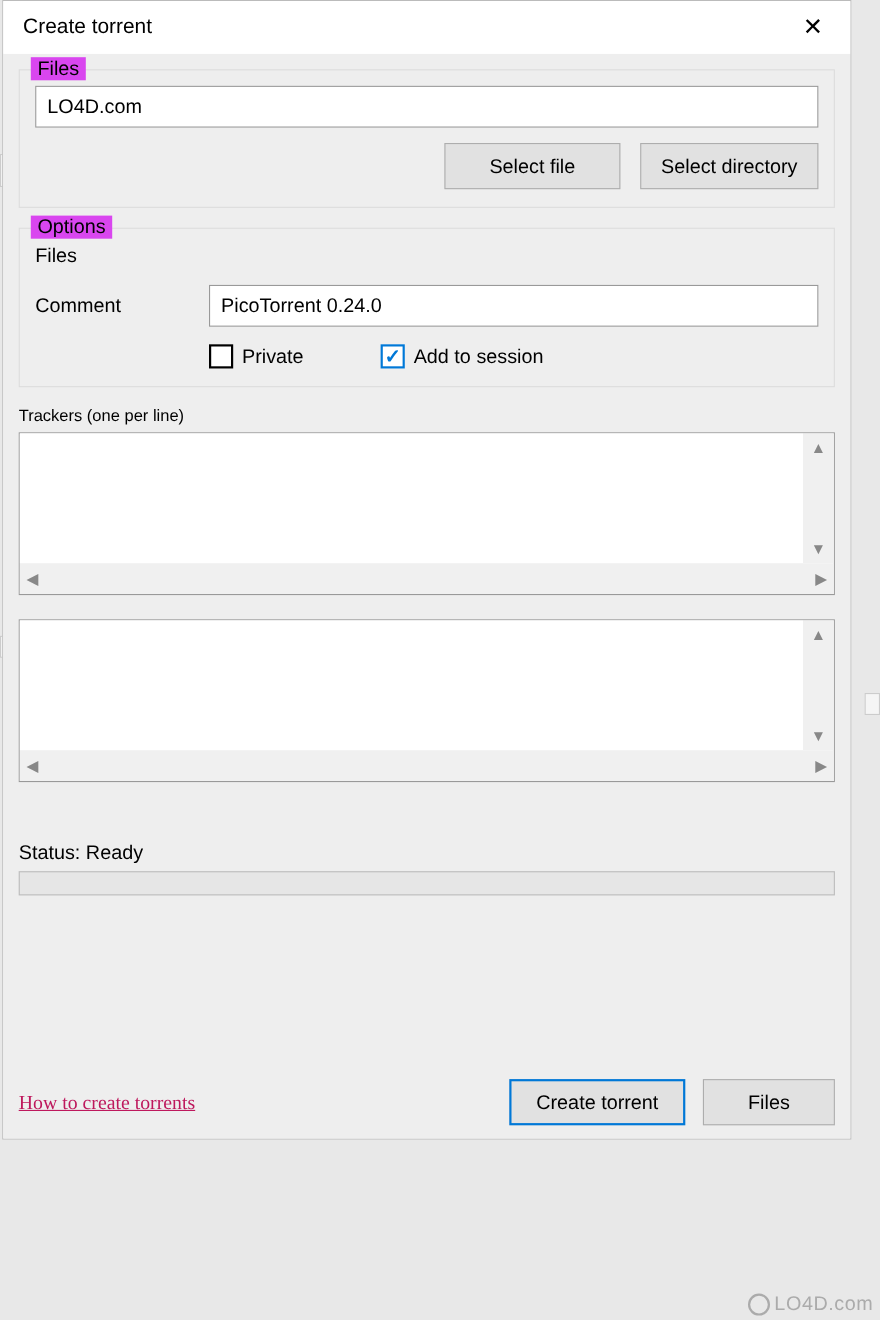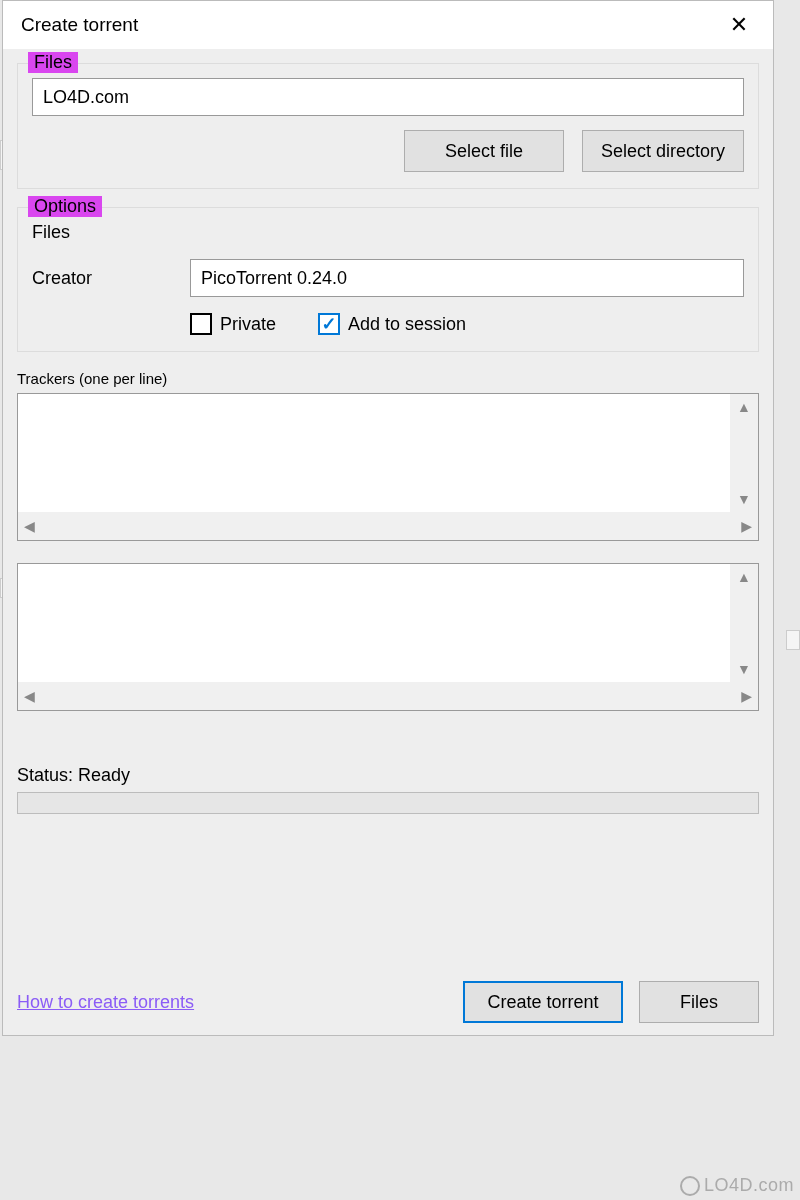--- a/index.html
+++ b/index.html
@@ -94,21 +94,21 @@
   font-family: inherit;
   position: relative;
   display: flex; align-items: center;
 }
 .select::after {
   content: ""; position: absolute; right: 12px; top: 50%;
   width: 8px; height: 8px;
   border-right: 1.5px solid #555; border-bottom: 1.5px solid #555;
   transform: translateY(-70%) rotate(45deg);
 }
-.check-row { display: flex; gap: 42px; padding-left: 158px; margin-top: 4px; text-align: center;}
+.check-row { display: flex; gap: 70px; padding-left: 158px; margin-top: 4px; text-align: center;}
 .checkbox-wrap { display: flex; align-items: center; gap: 8px; font-size: 18px; cursor: pointer; }
 .checkbox {
   width: 22px; height: 22px;
   border: 2px solid #000;
   background: #fff;
   display: inline-flex; align-items: center; justify-content: center;
 }
 .checkbox.checked { border-color: #0078d7; }
 .checkbox.checked::after {
   content: "✓"; color: #0078d7; font-size: 18px; font-weight: bold; line-height: 1;
@@ -138,21 +138,21 @@
 .arrow { color: #888; font-size: 14px; line-height: 1; }
 .status-label { font-size: 18px; margin-bottom: 6px; margin-top: 32px; }
 .progress {
   height: 22px; border: 1px solid #bcbcbc; background: #e6e6e6;
 }
 .spacer { flex: 1; }
 .footer {
   display: flex; align-items: center; gap: 16px;
   padding-top: 12px;
 }
-.link { color: #8b5cf6; text-decoration: underline; font-size: 18px; cursor: pointer; }
+.link { color: #be185d; text-decoration: underline; font-size: 18px; cursor: pointer; font-family: Liberation Serif, serif; }
 .watermark {
   position: absolute; right: 6px; bottom: 4px;
   font-size: 18px; color: rgba(120,120,120,0.55);
   font-weight: 500; letter-spacing: 0.5px;
   display: flex; align-items: center; gap: 4px;
 }
 .watermark .globe {
   width: 20px; height: 20px; border: 2px solid rgba(120,120,120,0.55);
   border-radius: 50%;
 }
@@ -186,21 +186,21 @@
 
     <div class="group">
       <span class="group-label">Options</span>
 
       <div class="opt-row">
         <div class="opt-label">Files</div>
       </div>
 
 
       <div class="opt-row">
-        <div class="opt-label">Creator</div>
+        <div class="opt-label">Comment</div>
         <div class="opt-control">
           <input class="textinput" value="PicoTorrent 0.24.0" style="">
         </div>
       </div>
 
       <div class="check-row">
         <label class="checkbox-wrap">
           <span class="checkbox"></span>
           <span>Private</span>
         </label>

